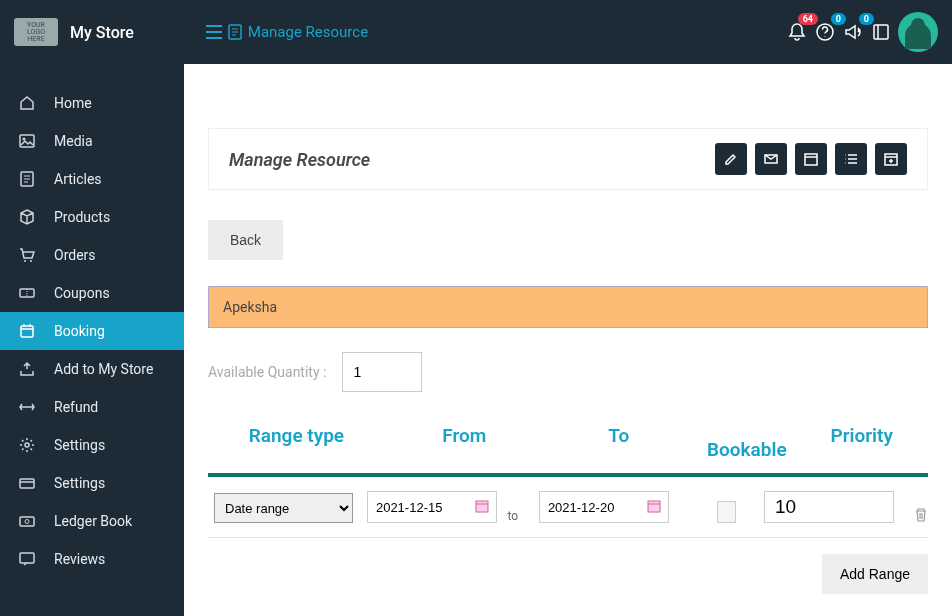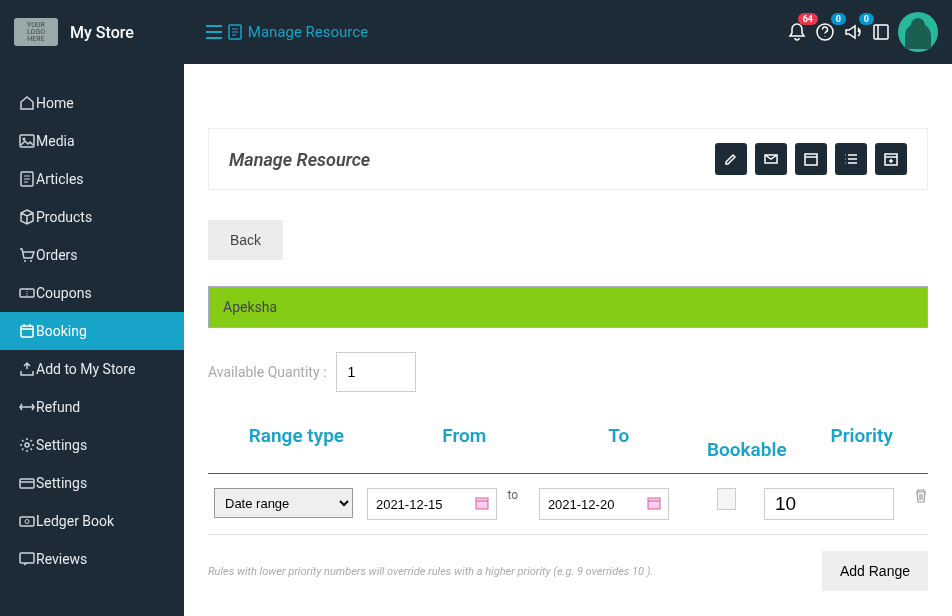--- a/index.html
+++ b/index.html
@@ -14,46 +14,46 @@
 .top-icon { position: relative; width: 22px; height: 22px; display: flex; align-items: center; justify-content: center; cursor: pointer; }
 .badge { position: absolute; top: -8px; right: -10px; font-size: 9px; border-radius: 8px; padding: 1px 5px; color: #fff; font-weight: bold; }
 .badge-red { background: #e6384e; }
 .badge-blue { background: #0097cf; }
 .avatar { width: 40px; height: 40px; border-radius: 50%; background: #28b99d; display: flex; align-items: center; justify-content: center; }
 .avatar-inner { width: 26px; height: 26px; background: #1b5f52; border-radius: 50% 50% 0 0; position: relative; top: 4px; }
 .avatar-head { width: 14px; height: 14px; background: #1b5f52; border-radius: 50%; position: absolute; left: 13px; top: 6px; }
 
 .layout { display: flex; height: calc(616px - 64px); }
 .sidebar { width: 184px; background: #1c2b36; color: #cbd3da; display: flex; flex-direction: column; padding-top: 20px; }
-.side-item { display: flex; align-items: center; gap: 0; padding: 10px 18px; cursor: pointer; font-size: 14px; color: #e6eaed; }
+.side-item { display: flex; align-items: center; gap: 18px; padding: 10px 18px; cursor: pointer; font-size: 14px; color: #e6eaed; }
 .side-item.active { background: #18a4c8; color: #fff; }
 .side-icon { width: 18px; height: 18px; flex-shrink: 0; display: flex; align-items: center; justify-content: center; }
 
 .main { flex: 1; background: #fff; padding: 0 24px 24px 24px; overflow-y: auto; }
 .content-spacer { height: 64px; }
 .page-header { display: flex; align-items: center; background: #fff; border: 1px solid #eee; padding: 14px 20px; }
 .page-title { font-style: italic; font-weight: 600; font-size: 18px; color: #4a4a4a; }
 .action-btns { margin-left: auto; display: flex; gap: 8px; }
 .action-btn { width: 32px; height: 32px; background: #1c2b36; color: #fff; display: flex; align-items: center; justify-content: center; border-radius: 3px; cursor: pointer; }
 
 .back-btn { margin-top: 30px; background: #ececec; border: none; padding: 12px 22px; font-size: 14px; cursor: pointer; color: #444; }
-.resource-name { margin-top: 26px; background: #84cc16; border: 1px solid #aac; padding: 12px 14px; font-size: 14px; color: #444; }
-.qty-row { margin-top: 24px; display: flex; align-items: center; gap: 10px; }
+.resource-name { margin-top: 26px; background: #fdba74; border: 1px solid #aac; padding: 12px 14px; font-size: 14px; color: #444; }
+.qty-row { margin-top: 24px; display: flex; align-items: center; gap: 16px; }
 .qty-label { color: #aaa; font-size: 14px; }
 .qty-input { width: 80px; height: 40px; border: 1px solid #ccc; padding: 0 10px; font-size: 14px; }
 
 .avail-table { margin-top: 20px; }
 .avail-head { display: flex; padding: 12px 0; color: #18a4c8; font-weight: 600; font-size: 19px; }
 .col-range { width: 200px; text-align: center; }
 .col-from { width: 180px; text-align: center; }
 .col-to-label { width: 40px; }
 .col-to { width: 180px; text-align: center; margin-left: -40px; }
 .col-bookable { width: 110px; text-align: center; margin-top: 14px; }
 .col-priority { width: 150px; text-align: center; }
-.avail-row { display: flex; align-items: flex-start; border-top: 1px solid #0f766e; border-bottom: 1px solid #e5e5e5; padding: 14px 0; gap: 4px; }
+.avail-row { display: flex; align-items: flex-end; border-top: 4px solid #0f766e; border-bottom: 1px solid #e5e5e5; padding: 14px 0; gap: 4px; }
 .range-select { width: 160px; height: 30px; border: 1px solid #999; font-size: 13px; padding: 0 6px; margin-left: 6px; }
 .date-input { width: 130px; height: 32px; border: 1px solid #ccc; padding: 0 30px 0 8px; font-size: 13px; position: relative; }
 .date-wrap { position: relative; margin-left: 10px; }
 .date-wrap .cal-icon { position: absolute; right: 6px; top: 50%; transform: translateY(-50%); width: 16px; height: 16px; }
 .to-text { font-size: 12px; color: #666; width: 28px; text-align: center; }
 .book-check { width: 22px; height: 22px; border: 1px solid #ccc; background: #f5f5f5; margin-left: 44px; }
 .prio-input { width: 130px; height: 32px; border: 1px solid #ccc; padding: 0 10px; font-size: 19px; margin-left: 24px; }
 .del-icon { width: 16px; height: 16px; margin-left: 16px; cursor: pointer; }
 
 .rules-hint-row { display: flex; align-items: center; margin-top: 16px; }
@@ -316,21 +316,20 @@
         <input class="prio-input" value="10" style="">
         <span class="del-icon">
             <svg width="14" height="16" viewBox="0 0 14 16">
               <path d="M2 4h10M4 4V2h6v2M3 4l1 10h6l1-10M6 6v6M8 6v6" fill="none" stroke="#999" stroke-width="1.2"></path>
             </svg>
           </span>
       </div>
     </div>
 
     <div class="rules-hint-row">
-      <div class="rules-hint">Rules with lower priority numbers will override rules with a higher priority (e.g. 9 overrides 10 ).</div>
       <button class="add-range-btn">Add Range</button>
     </div>
 
     <div style="position:relative;">
       <button class="save-btn">Save Changes</button>
       
     </div>
   </div>
 </div>
 

